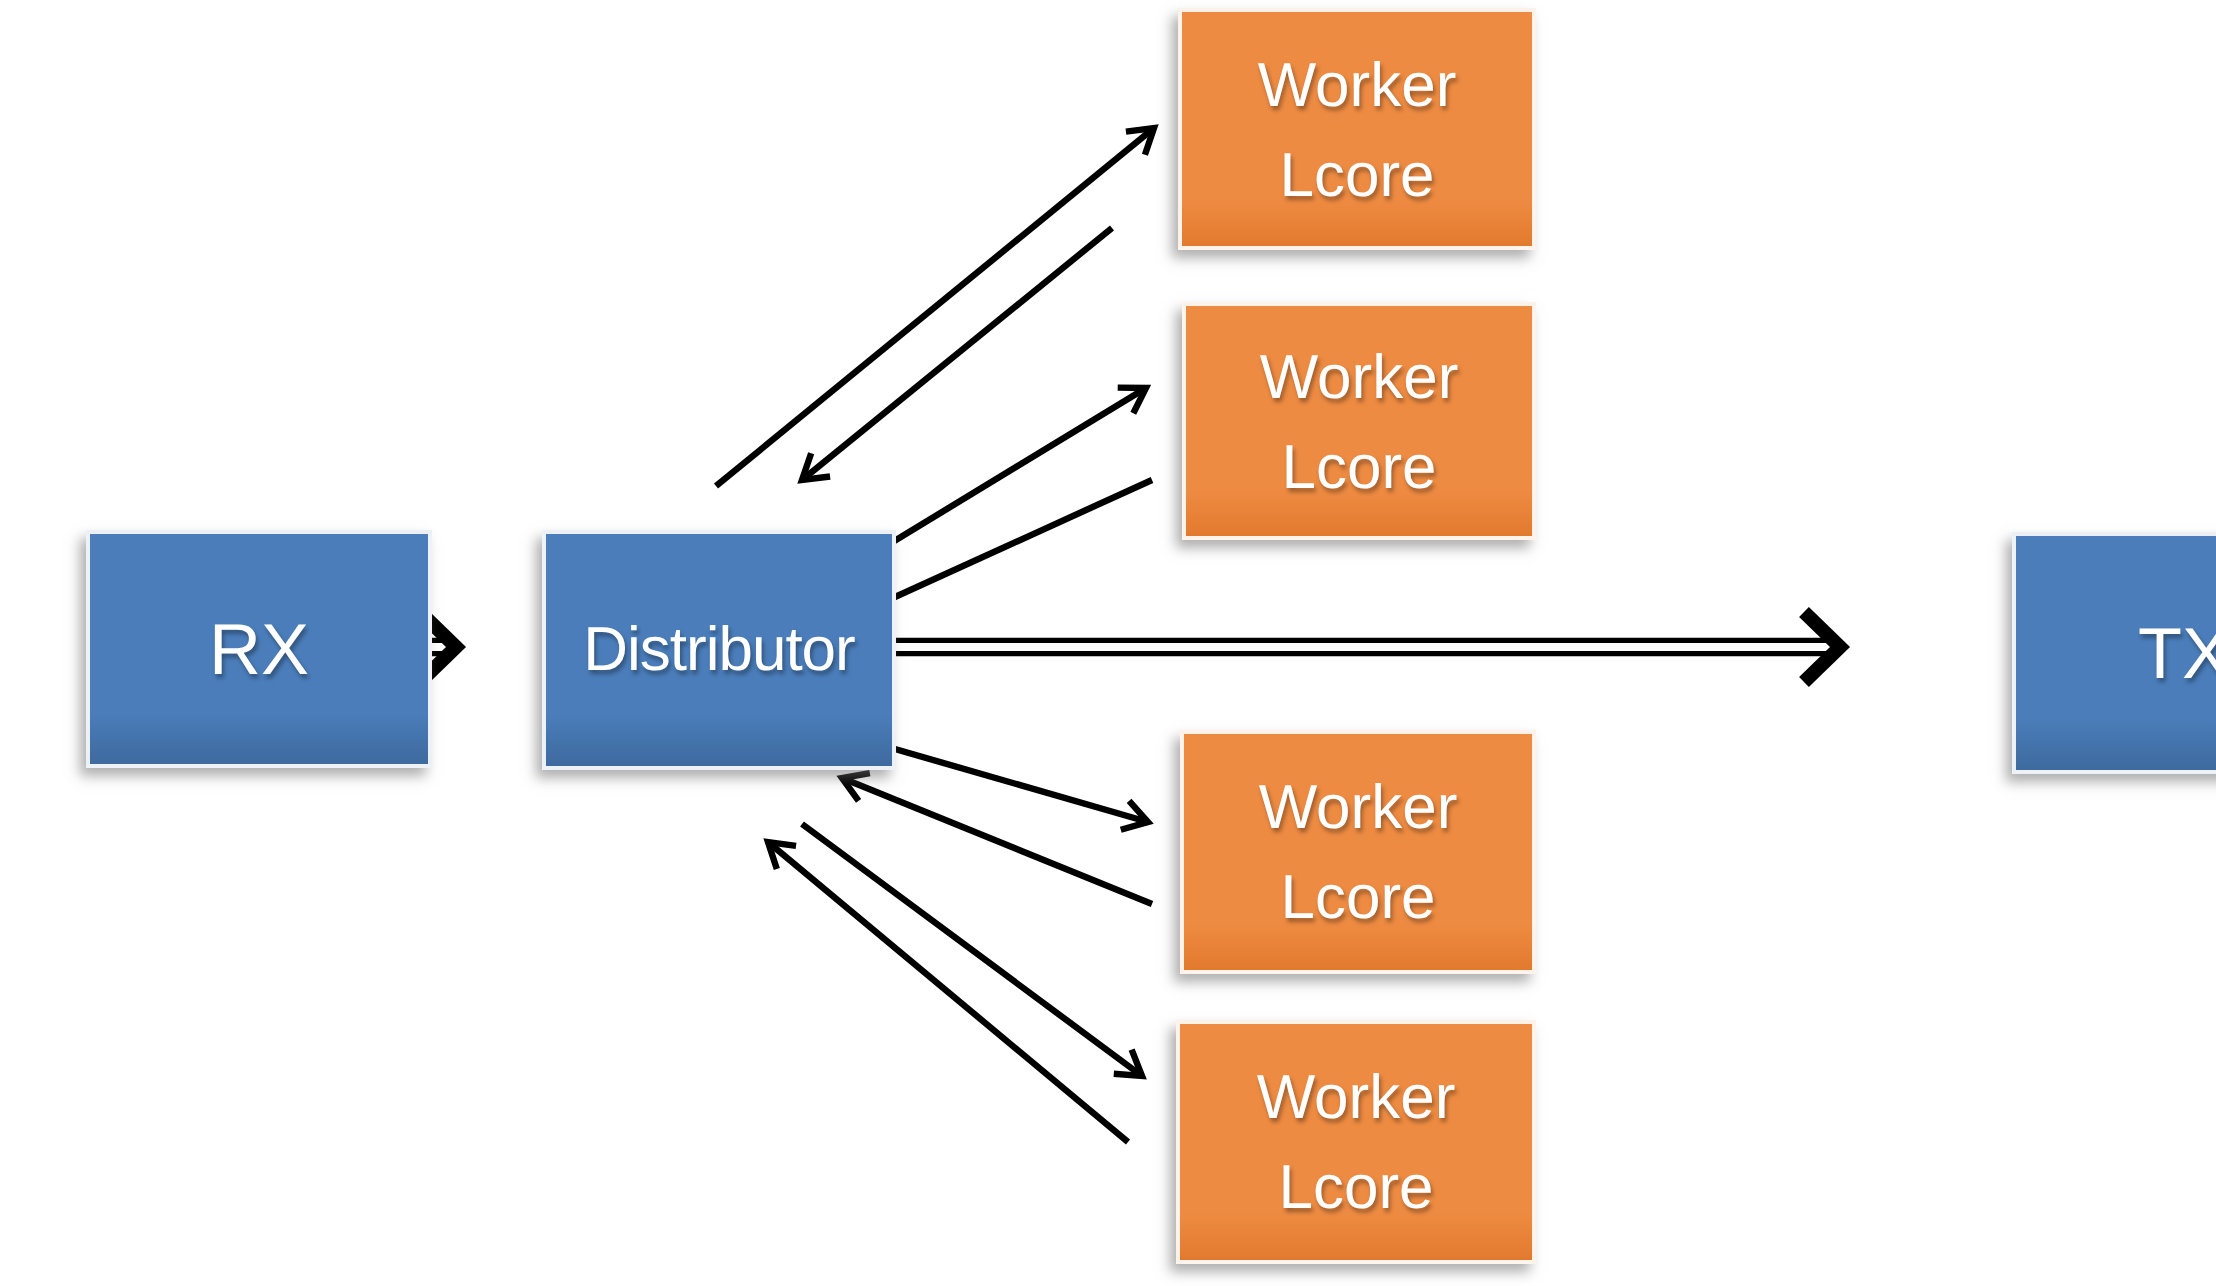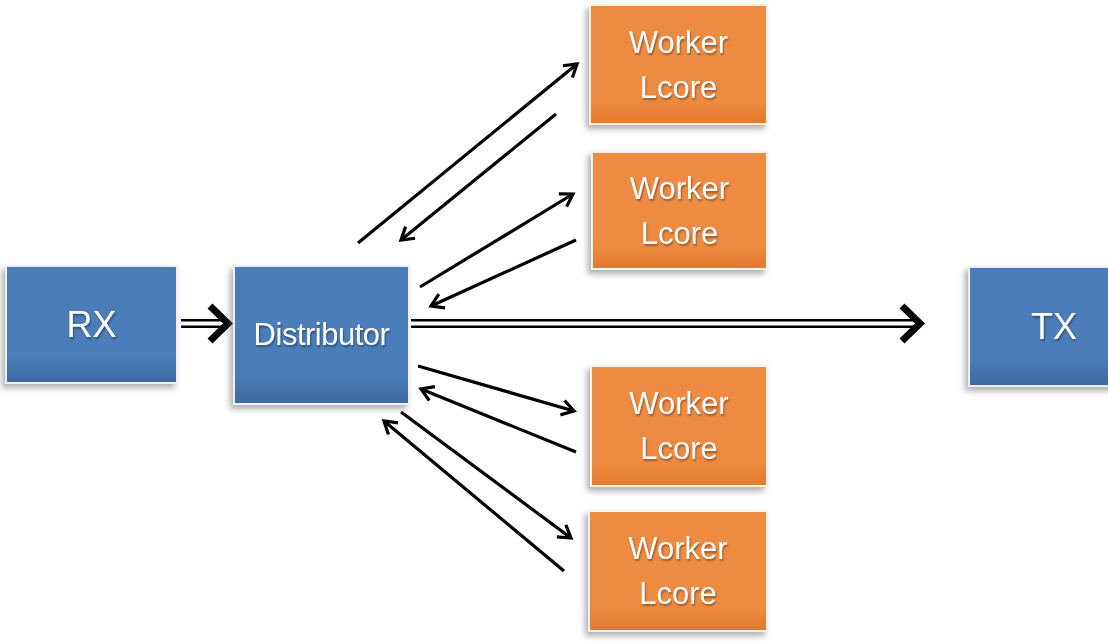--- a/index.html
+++ b/index.html
@@ -50,29 +50,30 @@
     box-shadow: -3px 4px 6px rgba(110, 110, 110, 0.55);
     text-shadow: 1px 2px 2px rgba(0, 0, 0, 0.35);
     box-sizing: border-box;
     text-align: center;
   }
   .node.blue {
     background: linear-gradient(180deg,
       var(--node-blue, #4a7dba) 0%,
       var(--node-blue, #4a7dba) 78%,
       rgba(62, 106, 158, 1) 100%);
+    margin-left: 38px;
   }
   .node.orange {
     background: linear-gradient(180deg,
       var(--node-orange, #ee8b42) 0%,
       var(--node-orange, #ee8b42) 80%,
       rgba(226, 122, 46, 1) 100%);
   }
   .node-rx    { left: 5px;   top: 265px; width: 173px; height: 119px; font-size: 36px; }
-  .node-dist  { left: 233px; top: 265px; width: 177px; height: 140px; font-size: 31px; letter-spacing: -0.5px; }
+  .node-dist  { left: 233px; top: 265px; width: 177px; height: 120px; font-size: 31px; letter-spacing: -0.5px; }
   .node-tx    { left: 968px; top: 266px; width: 172px; height: 121px; font-size: 36px; }
   .node-w1    { left: 589px; top: 4px;   width: 179px; height: 121px; }
   .node-w2    { left: 591px; top: 151px; width: 177px; height: 119px; }
   .node-w3    { left: 590px; top: 365px; width: 178px; height: 122px; }
   .node-w4    { left: 588px; top: 510px; width: 180px; height: 122px; }
   .worker-node {
     font-size: 31px;
     line-height: 45px;
   }
 </style>

